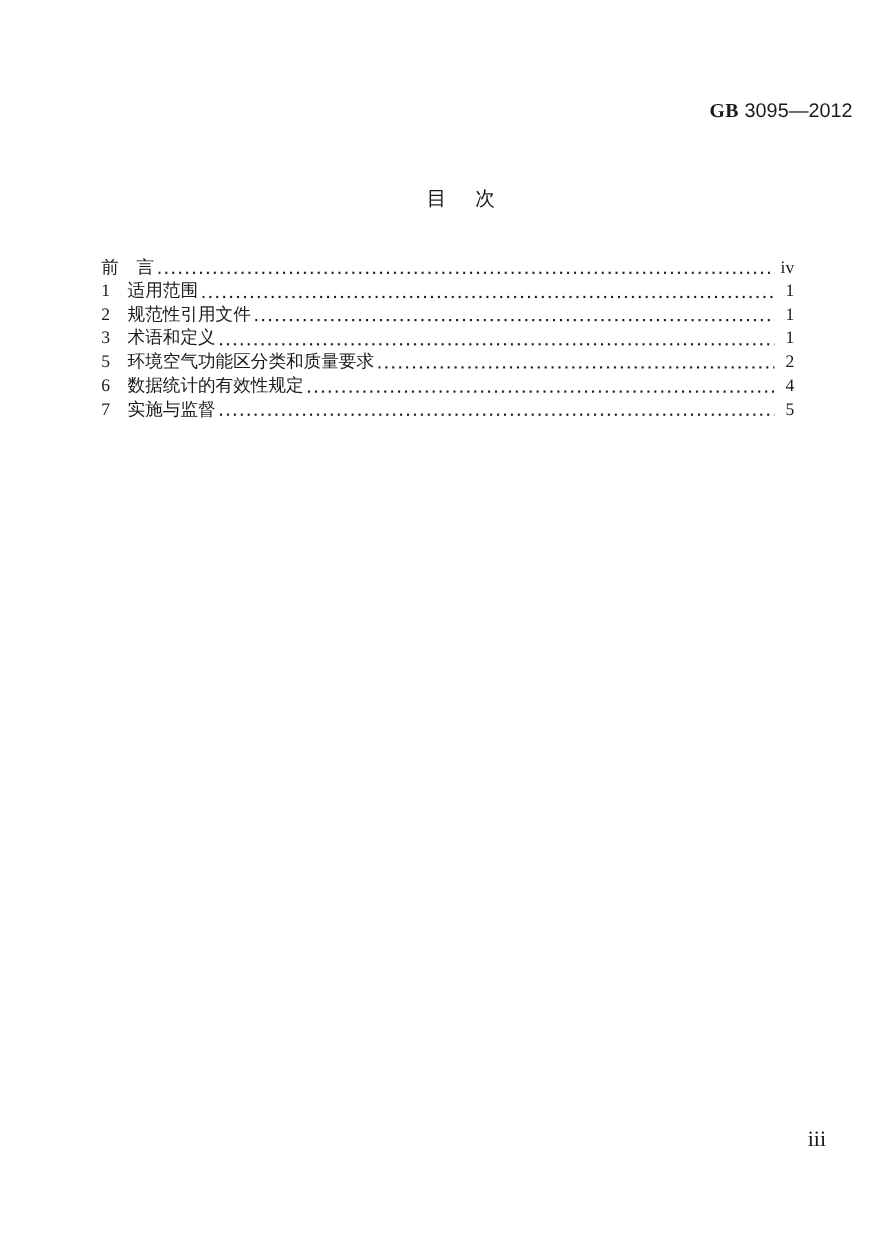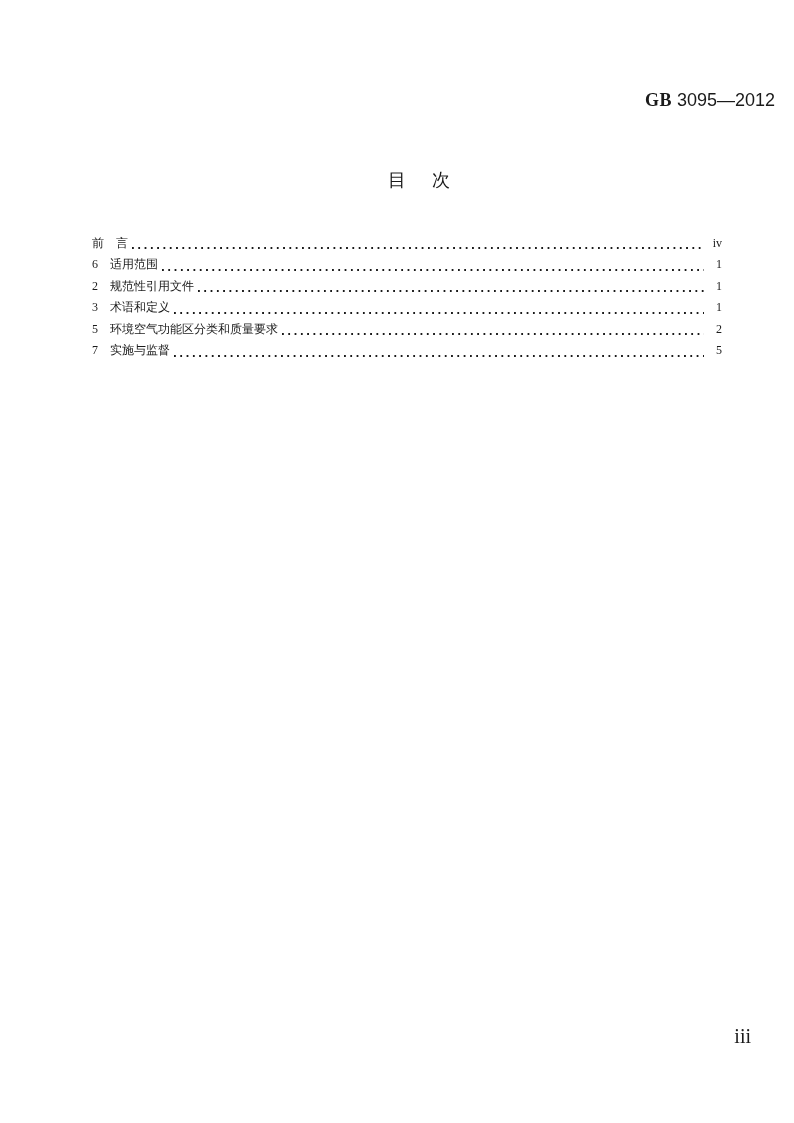--- a/index.html
+++ b/index.html
@@ -55,21 +55,21 @@
   
   .toc {
     position: absolute;
     top: 233px;
     left: 92px;
     width: 630px;
   }
   .toc-row {
     display: flex;
     align-items: baseline;
-    font-size: 12px;
+    font-size: 16px;
     line-height: 21.45px;
     height: 21.45px;
     white-space: pre;
   }
   .toc-label { flex: 0 0 auto; }
   .toc-dots {
     flex: 1 1 auto;
     align-self: flex-end;
     height: 2px;
     margin: 0 2px 5px 4px;
@@ -105,21 +105,21 @@
 
   <div class="toc">
 
     <div class="toc-row">
       <span class="toc-label">前　言</span>
       <span class="toc-dots"></span>
       <span class="toc-page">iv</span>
     </div>
 
     <div class="toc-row">
-      <span class="toc-label">6　适用范围</span>
+      <span class="toc-label">1　适用范围</span>
       <span class="toc-dots"></span>
       <span class="toc-page">1</span>
     </div>
 
     <div class="toc-row">
       <span class="toc-label">2　规范性引用文件</span>
       <span class="toc-dots"></span>
       <span class="toc-page">1</span>
     </div>
 
@@ -129,20 +129,25 @@
       <span class="toc-page">1</span>
     </div>
 
     <div class="toc-row">
       <span class="toc-label">5　环境空气功能区分类和质量要求</span>
       <span class="toc-dots"></span>
       <span class="toc-page">2</span>
     </div>
 
 
+    <div class="toc-row">
+      <span class="toc-label">6　数据统计的有效性规定</span>
+      <span class="toc-dots"></span>
+      <span class="toc-page">4</span>
+    </div>
 
     <div class="toc-row">
       <span class="toc-label">7　实施与监督</span>
       <span class="toc-dots"></span>
       <span class="toc-page">5</span>
     </div>
 
 
   </div>
 

